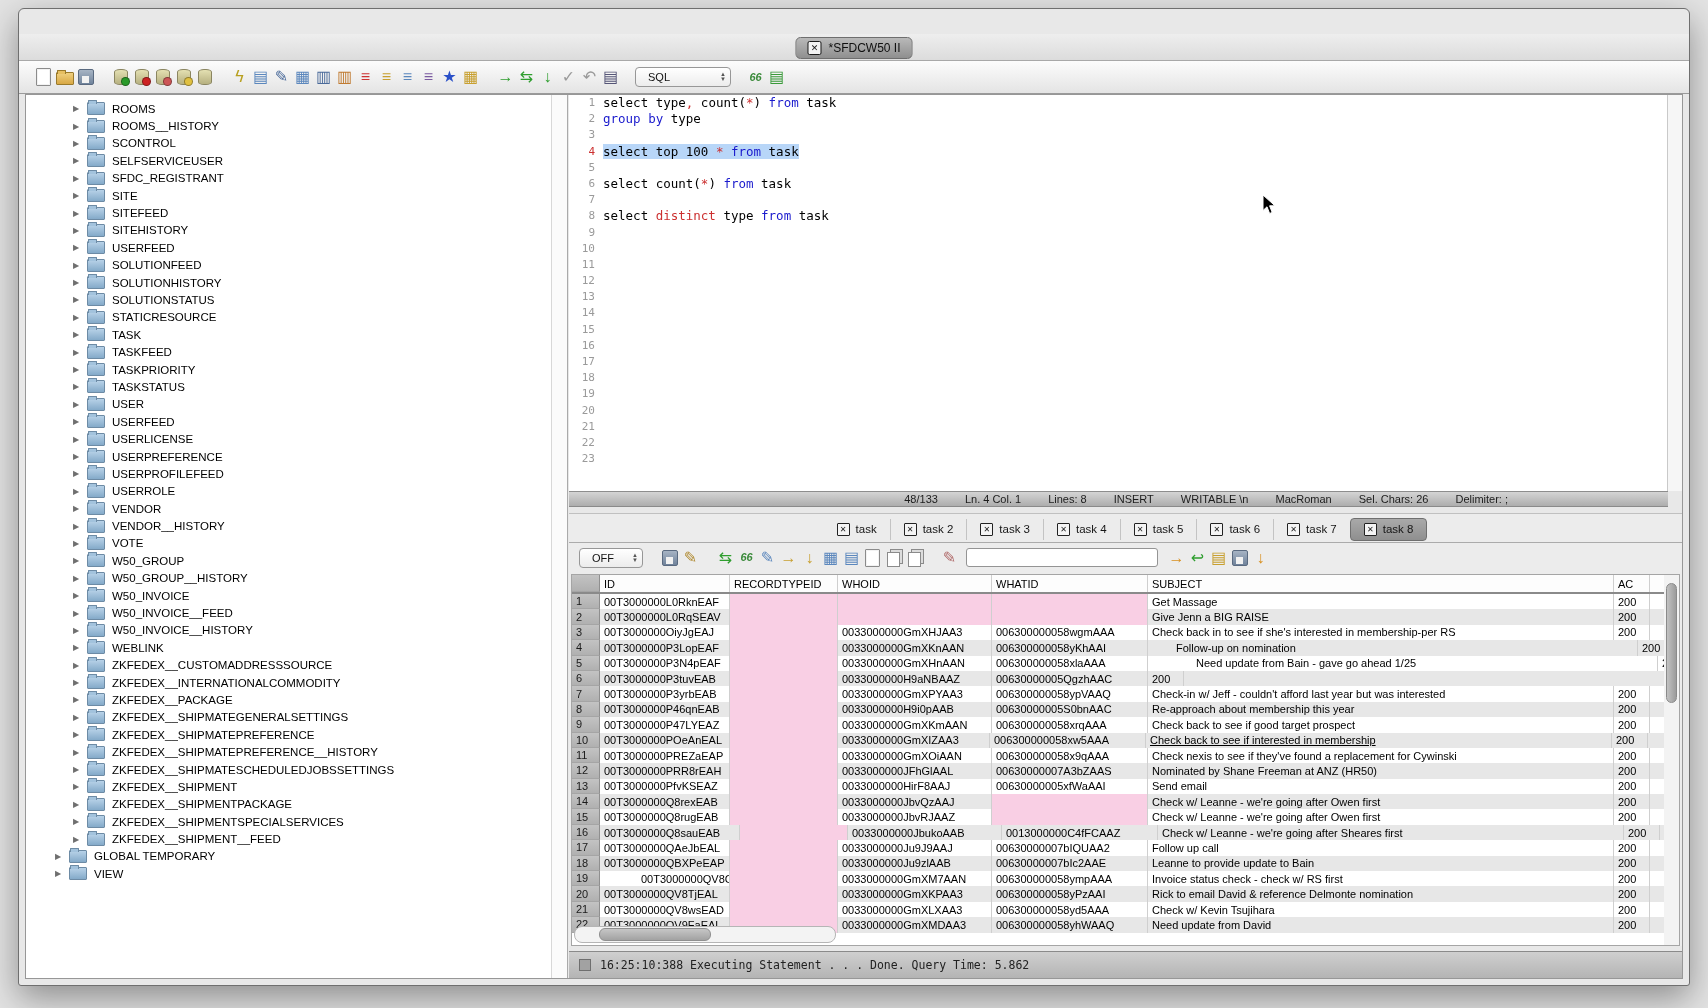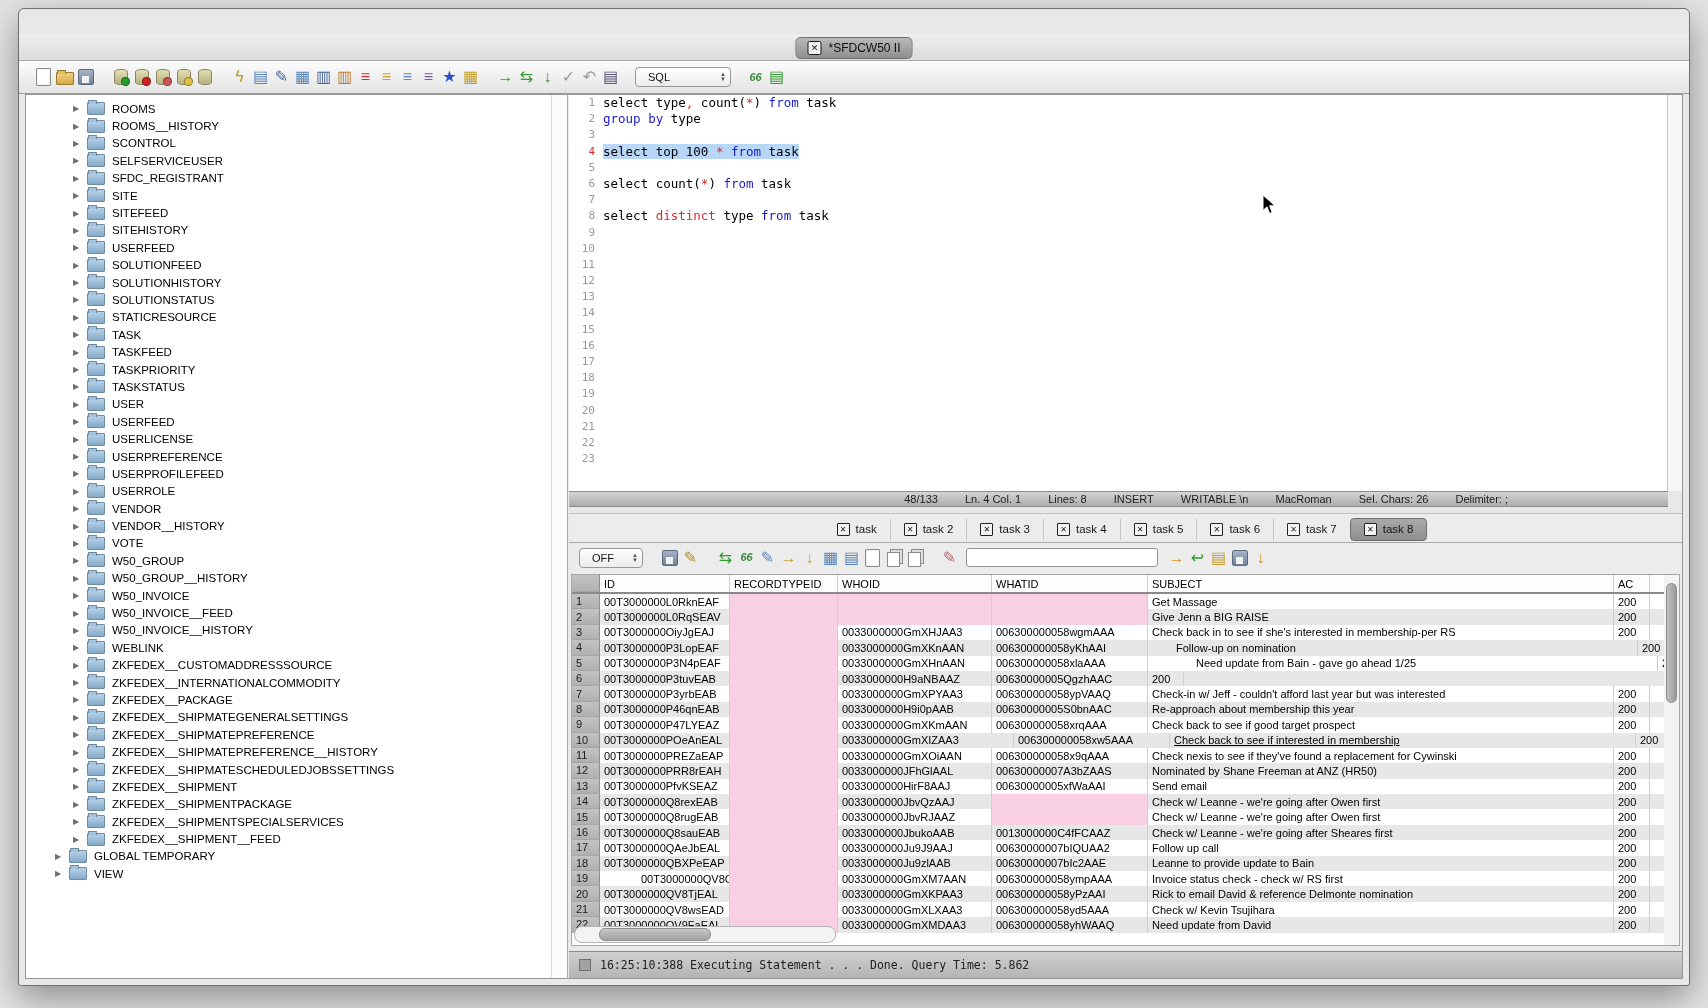--- a/index.html
+++ b/index.html
@@ -646,21 +646,21 @@
                   <div class="tcell null" style="width: 108px;"></div>
                   <div class="tcell" style="width: 154px;">0033000000GmXKmAAN</div>
                   <div class="tcell" style="width: 156px;">006300000058xrqAAA</div>
                   <div class="tcell" style="width: 466px;">Check back to see if good target prospect</div>
                   <div class="tcell" style="width: 36px;">200</div>
                 </div>
                 <div class="trow alt">
                   <div class="tcell tnum" style="width: 28px;">10</div>
                   <div class="tcell" style="width: 130px;">00T3000000POeAnEAL</div>
                   <div class="tcell null" style="width: 108px;"></div>
-                  <div class="tcell" style="width: 176px;">0033000000GmXIZAA3</div>
+                  <div class="tcell" style="width: 152px;">0033000000GmXIZAA3</div>
                   <div class="tcell" style="width: 156px;">006300000058xw5AAA</div>
                   <div class="tcell" style="width: 466px; text-decoration: underline;">Check back to see if interested in membership</div>
                   <div class="tcell" style="width: 36px;">200</div>
                 </div>
                 <div class="trow">
                   <div class="tcell tnum" style="width: 28px;">11</div>
                   <div class="tcell" style="width: 130px;">00T3000000PREZaEAP</div>
                   <div class="tcell null" style="width: 108px;"></div>
                   <div class="tcell" style="width: 154px;">0033000000GmXOiAAN</div>
                   <div class="tcell" style="width: 156px;">006300000058x9qAAA</div>
@@ -698,21 +698,21 @@
                   <div class="tcell tnum" style="width: 28px;">15</div>
                   <div class="tcell" style="width: 130px;">00T3000000Q8rugEAB</div>
                   <div class="tcell null" style="width: 108px;"></div>
                   <div class="tcell" style="width: 154px;">0033000000JbvRJAAZ</div>
                   <div class="tcell null" style="width: 156px;"></div>
                   <div class="tcell" style="width: 466px;">Check w/ Leanne - we're going after Owen first</div>
                   <div class="tcell" style="width: 36px;">200</div>
                 </div>
                 <div class="trow alt">
                   <div class="tcell tnum" style="width: 28px;">16</div>
-                  <div class="tcell" style="width: 130px;">00T3000000Q8sauEAB</div>
+                  <div class="tcell" style="width: 140px;">00T3000000Q8sauEAB</div>
                   <div class="tcell null" style="width: 108px;"></div>
                   <div class="tcell" style="width: 154px;">0033000000JbukoAAB</div>
                   <div class="tcell" style="width: 156px;">0013000000C4fFCAAZ</div>
                   <div class="tcell" style="width: 466px;">Check w/ Leanne - we're going after Sheares first</div>
                   <div class="tcell" style="width: 36px;">200</div>
                 </div>
                 <div class="trow">
                   <div class="tcell tnum" style="width: 28px;">17</div>
                   <div class="tcell" style="width: 130px;">00T3000000QAeJbEAL</div>
                   <div class="tcell null" style="width: 108px;"></div>

